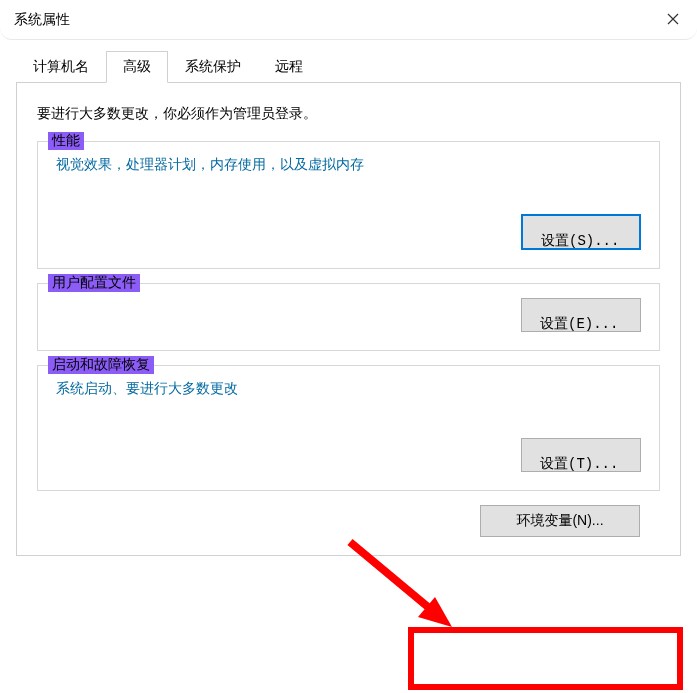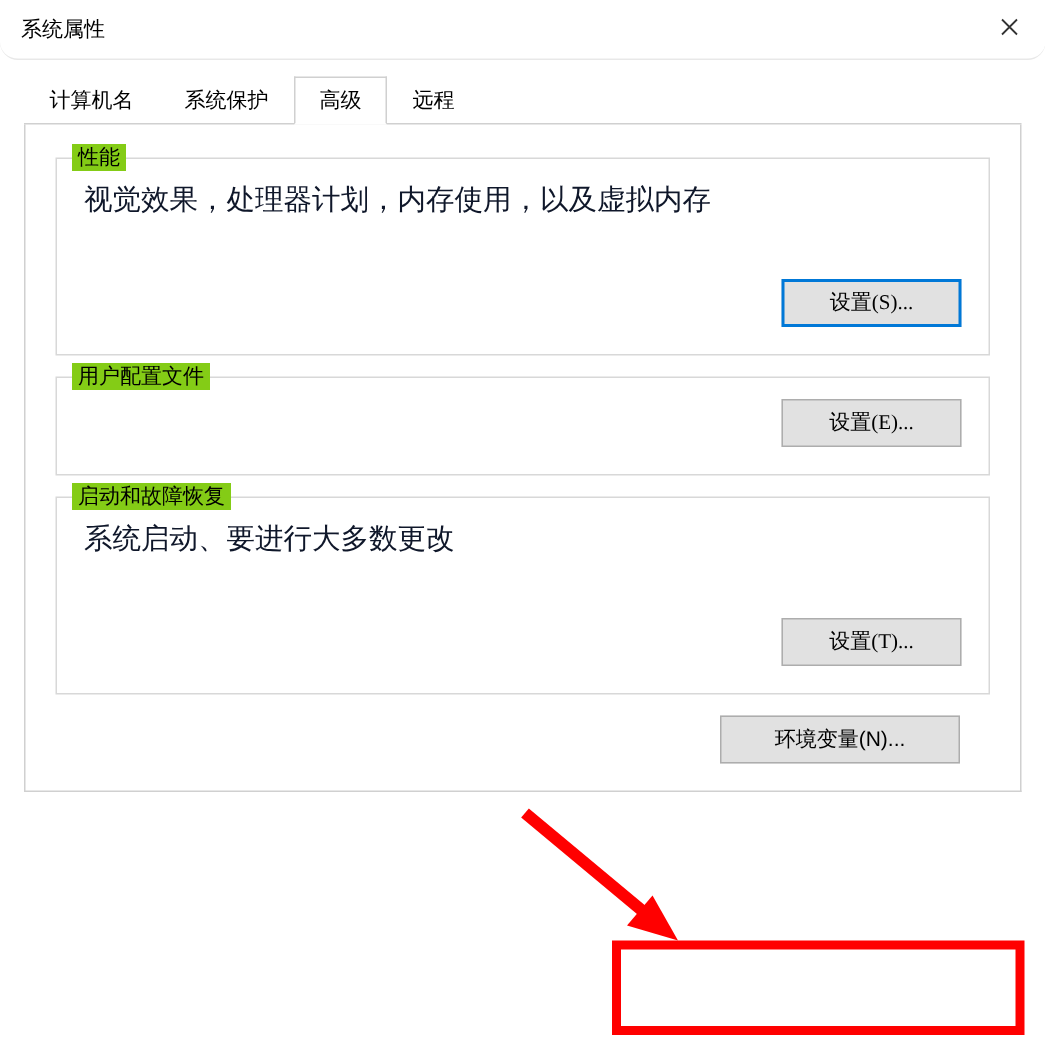--- a/index.html
+++ b/index.html
@@ -78,45 +78,45 @@
     .fieldset {
       border: 1px solid #d8d8d8;
       padding: 14px 18px 18px 18px;
       margin-bottom: 14px;
       position: relative;
     }
     .fieldset-legend {
       position: absolute;
       top: -10px;
       left: 10px;
-      background: #84cc16;
+      background: #8b5cf6;
       padding: 0 4px;
       font-size: 14px;
       color: #000;
     }
     .fieldset-desc {
-      font-size: 19px;
-      color: #0f172a;
+      font-size: 14px;
+      color: #0369a1;
       margin-bottom: 40px;
     }
     .button-row {
       display: flex;
       justify-content: flex-end;
     }
     .btn {
       min-width: 120px;
       height: 32px;
-      padding: 0 18px;
+      padding: 16px 18px;
       background: #e1e1e1;
       border: 1px solid #adadad;
       cursor: pointer;
-      font-family: Liberation Serif, serif;
-      font-size: 14px;
-      color: #000;
-      text-align: center;
+      font-family: Liberation Mono, monospace;
+      font-size: 14px;
+      color: #000;
+      text-align: left;
     }
     .btn.focused {
       border: 2px solid #0078d7;
       background: #e1e1e1;
     }
     .env-button-row {
       display: flex;
       justify-content: flex-end;
       padding-right: 20px;
       margin-top: 6px;
@@ -164,26 +164,27 @@
       <svg width="12" height="12" viewBox="0 0 12 12">
           <path d="M1 1 L11 11 M11 1 L1 11" stroke="#333" stroke-width="1.2" fill="none"></path>
         </svg>
     </span>
   </div>
 </div>
 
 <div class="content">
   <div class="tabs">
     <div class="tab"><span>计算机名</span></div>
+    <div class="tab active"><span>高级</span></div>
     <div class="tab"><span>系统保护</span></div>
-    <div class="tab active"><span>高级</span></div>
     <div class="tab"><span>远程</span></div>
   </div>
 
   <div class="tab-panel">
+    <div class="info-text">要进行大多数更改，你必须作为管理员登录。</div>
 
     <div class="fieldset">
       <div class="fieldset-legend">性能</div>
       <div class="fieldset-desc">视觉效果，处理器计划，内存使用，以及虚拟内存</div>
       <div class="button-row">
         <button class="btn focused">设置(S)...</button>
       </div>
     </div>
 
     <div class="fieldset">

